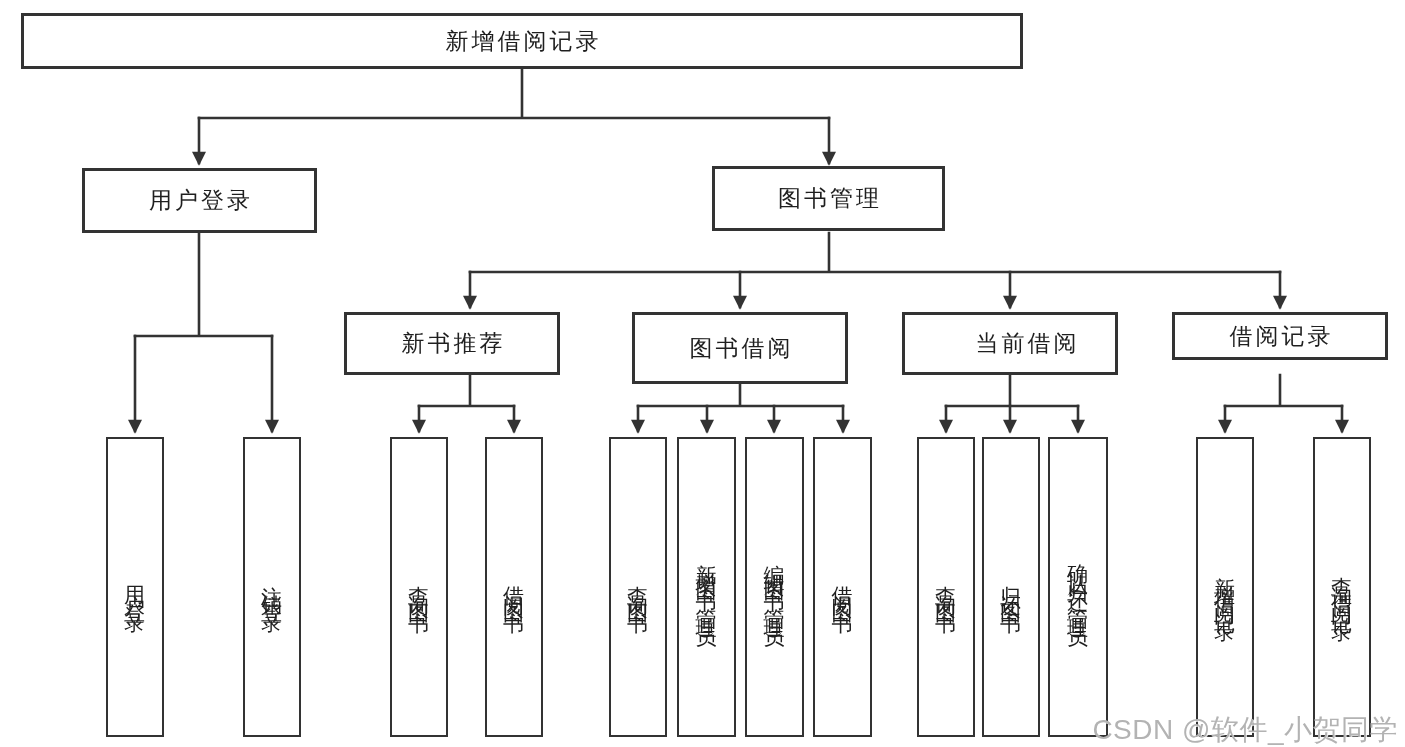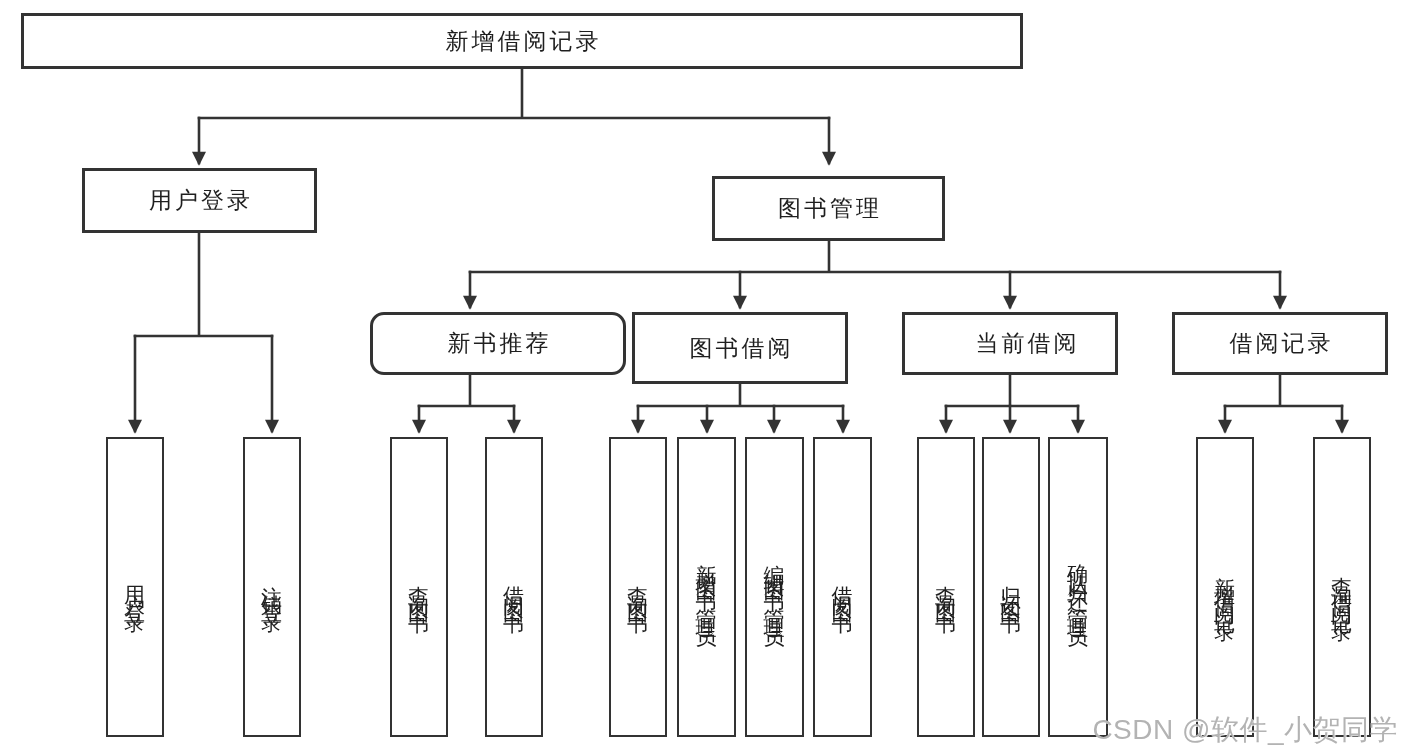--- a/index.html
+++ b/index.html
@@ -113,26 +113,26 @@
         <path d="M1280 375 V406 M1225 406 H1342"></path>
         <path d="M1225 406 V431" marker-end="url(#arrow)"></path>
         <path d="M1342 406 V431" marker-end="url(#arrow)"></path>
       </g>
     </g>
   </svg>
 
   <div class="node h" style="left:21px; top:13px; width:1002px; height:56px;">新增借阅记录</div>
 
   <div class="node h" style="left:82px; top:168px; width:235px; height:65px;">用户登录</div>
-  <div class="node h" style="left:712px; top:176px; width:233px; height:65px;">图书管理</div>
+  <div class="node h" style="left:712px; top:166px; width:233px; height:65px;">图书管理</div>
 
-  <div class="node h" style="left:370px; top:312px; width:256px; height:63px;border-radius:14px;">新书推荐</div>
+  <div class="node h" style="left:344px; top:312px; width:216px; height:63px;">新书推荐</div>
   <div class="node h" style="left:632px; top:312px; width:216px; height:72px;">图书借阅</div>
   <div class="node h" style="left:902px; top:312px; width:216px; height:63px;padding-left:32px;">当前借阅</div>
-  <div class="node h" style="left:1172px; top:312px; width:216px; height:63px;">借阅记录</div>
+  <div class="node h" style="left:1172px; top:312px; width:216px; height:48px;">借阅记录</div>
 
   <div class="node v" style="left:106px; top:437px; width:58px; height:300px;">用户登录</div>
   <div class="node v" style="left:243px; top:437px; width:58px; height:300px;">注销登录</div>
 
   <div class="node v" style="left:390px; top:437px; width:58px; height:300px;">查询图书</div>
   <div class="node v" style="left:485px; top:437px; width:58px; height:300px;">借阅图书</div>
 
   <div class="node v" style="left:609px; top:437px; width:58px; height:300px;">查询图书</div>
   <div class="node v" style="left:677px; top:437px; width:59px; height:300px;">新增图书（管理员）</div>
   <div class="node v" style="left:745px; top:437px; width:59px; height:300px;">编辑图书（管理员）</div>

